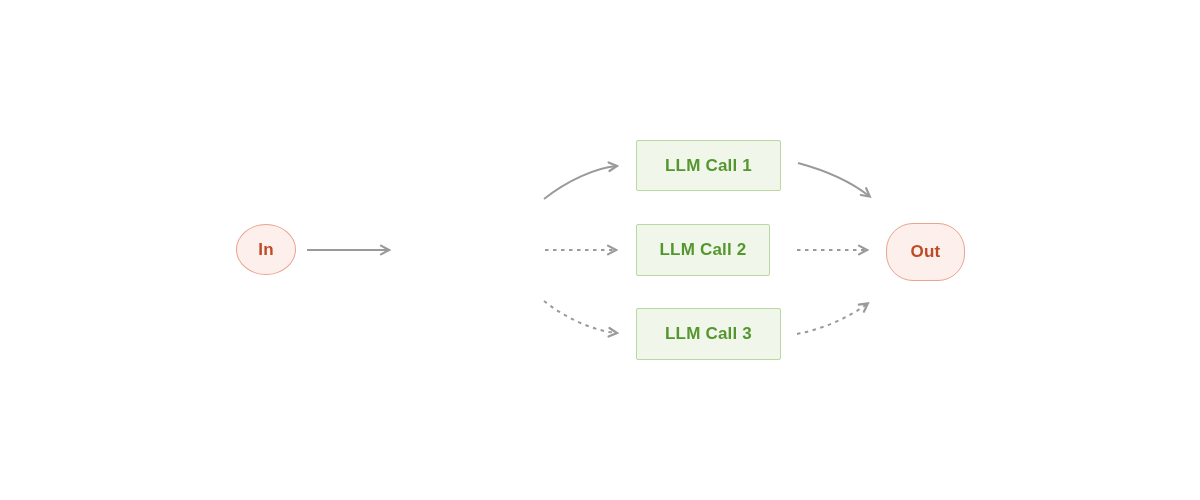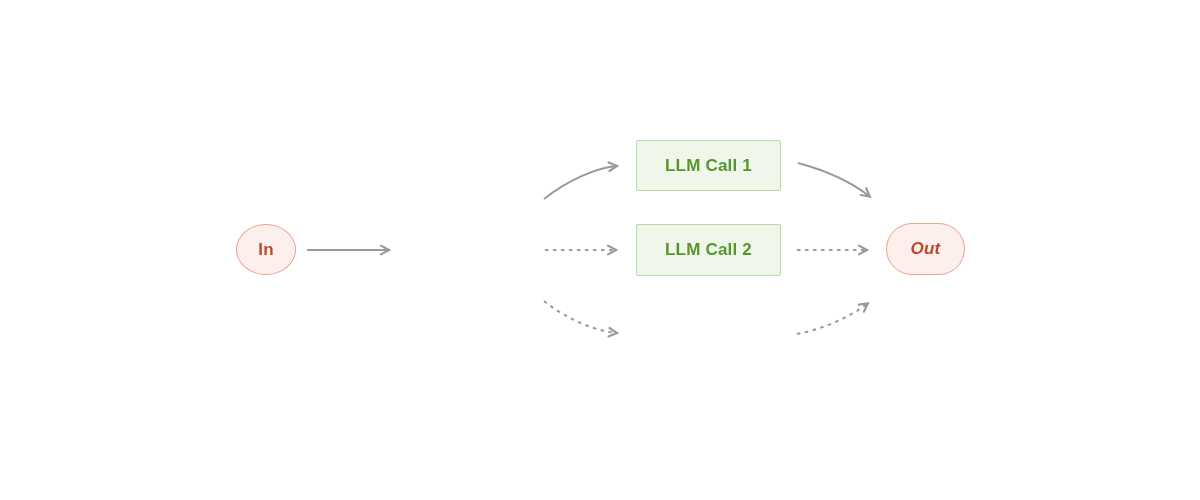--- a/index.html
+++ b/index.html
@@ -70,26 +70,25 @@
     border-radius:50%;
     font-size:16px;
     text-align:right;
   }
   .node-router{
     left:400px; top:209px; width:131px; height:78px;
     line-height:1.4;
   }
   .node-router .label{width:100px;}
   .node-call1{left:636px; top:140px; width:145px; height:51px;}
-  .node-call2{left:636px; top:224px; width:145px; height:52px;}
+  .node-call2{left:636px; top:224px; width:134px; height:52px;}
   .node-call3{left:636px; top:308px; width:145px; height:52px;}
   .node-out{
-    left:886px; top:223px; width:79px; height:52px;
+    left:886px; top:223px; width:79px; height:58px;
     border-radius:27px;
-    font-style:italic;
   }
 </style>
 </head>
 <body>
 
 <div class="canvas">
 
   <svg class="edges-layer" viewBox="0 0 1200 500" xmlns="http://www.w3.org/2000/svg" aria-hidden="true">
     <defs>
       <marker id="ah" viewBox="0 0 12 12" refX="9" refY="6" markerWidth="13" markerHeight="13" markerUnits="userSpaceOnUse" orient="auto">
@@ -112,18 +111,21 @@
 
 
   <div class="node green node-call1">
     <span class="label">LLM Call 1</span>
   </div>
 
   <div class="node green node-call2">
     <span class="label">LLM Call 2</span>
   </div>
 
+  <div class="node green node-call3">
+    <span class="label">LLM Call 3</span>
+  </div>
 
   <div class="node pill node-out">
     <span class="label">Out</span>
   </div>
 
 </div>
 
 </body></html>

